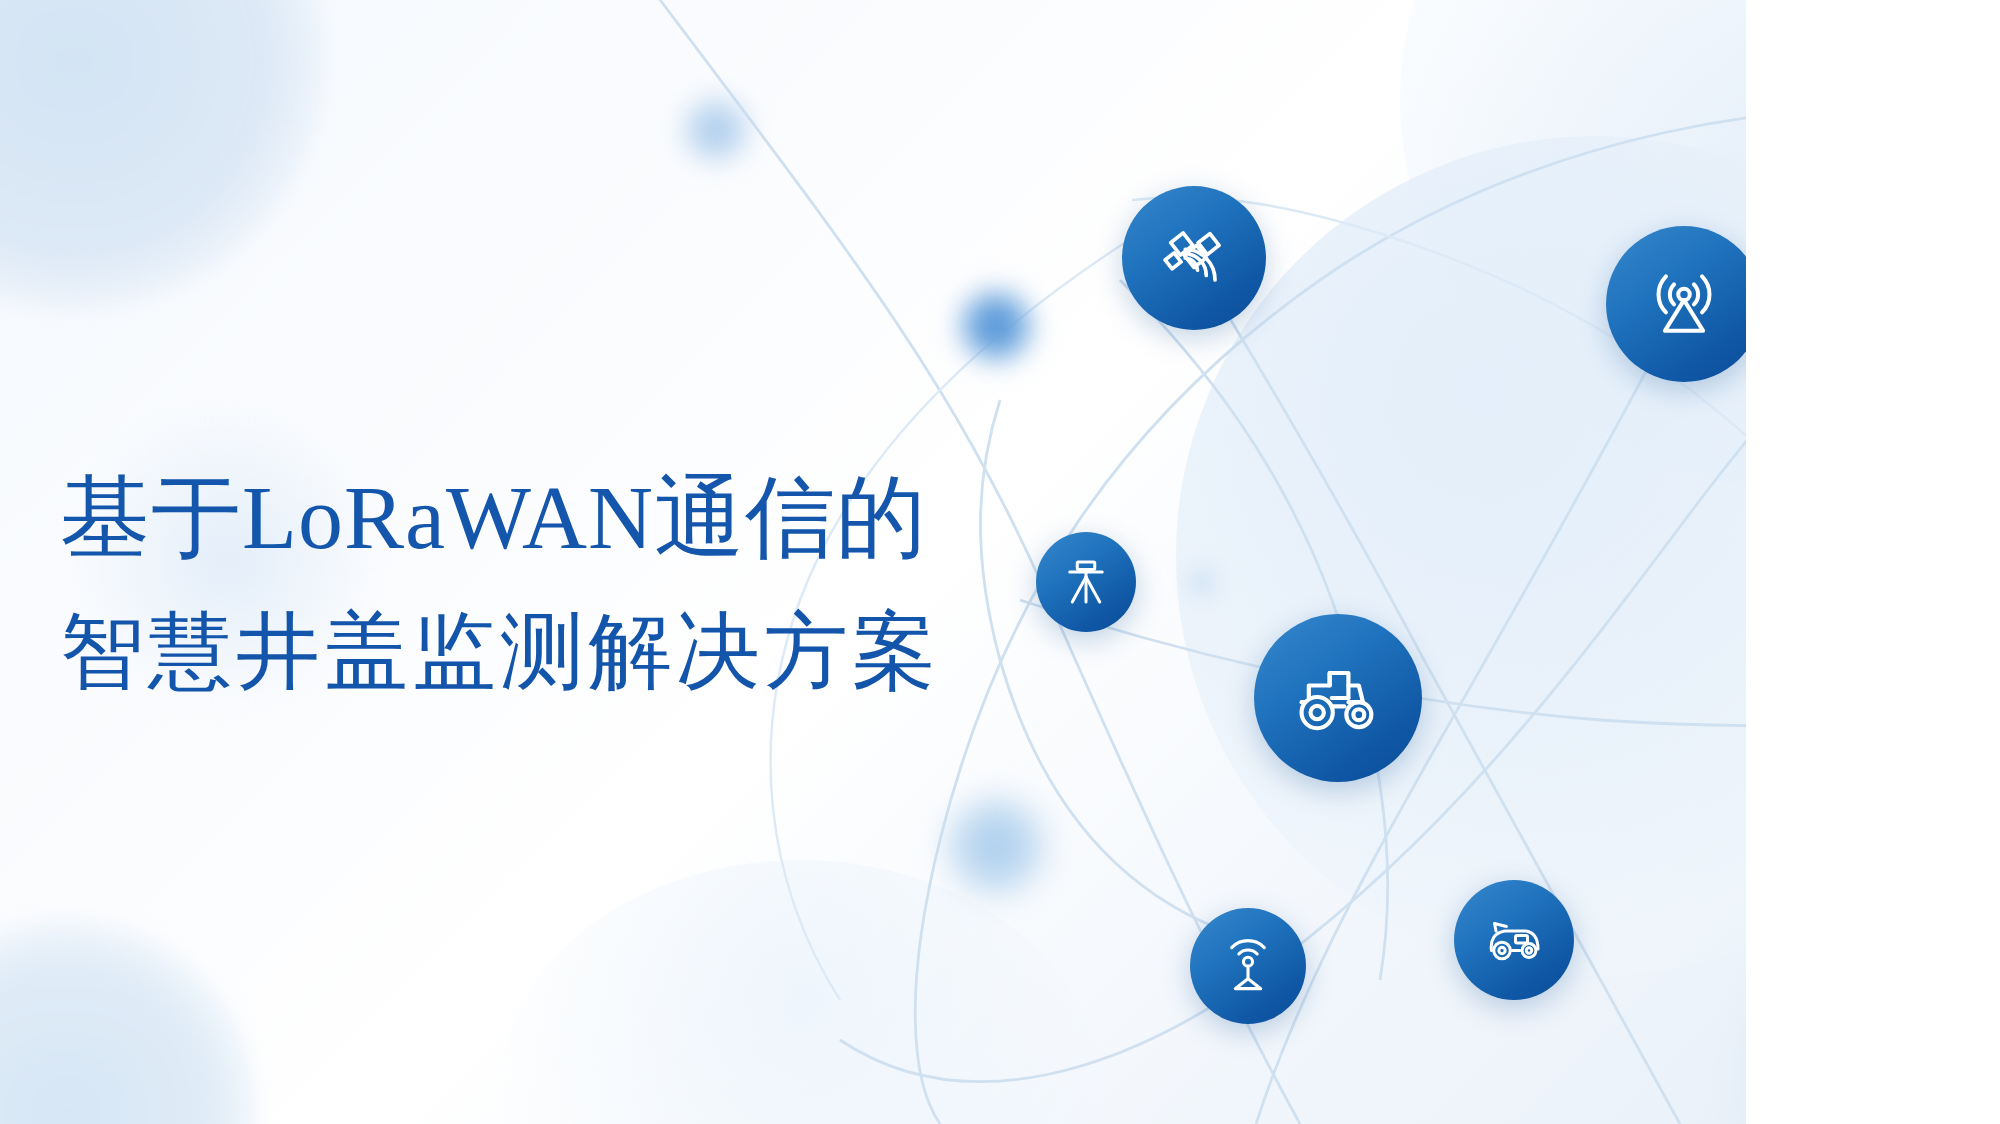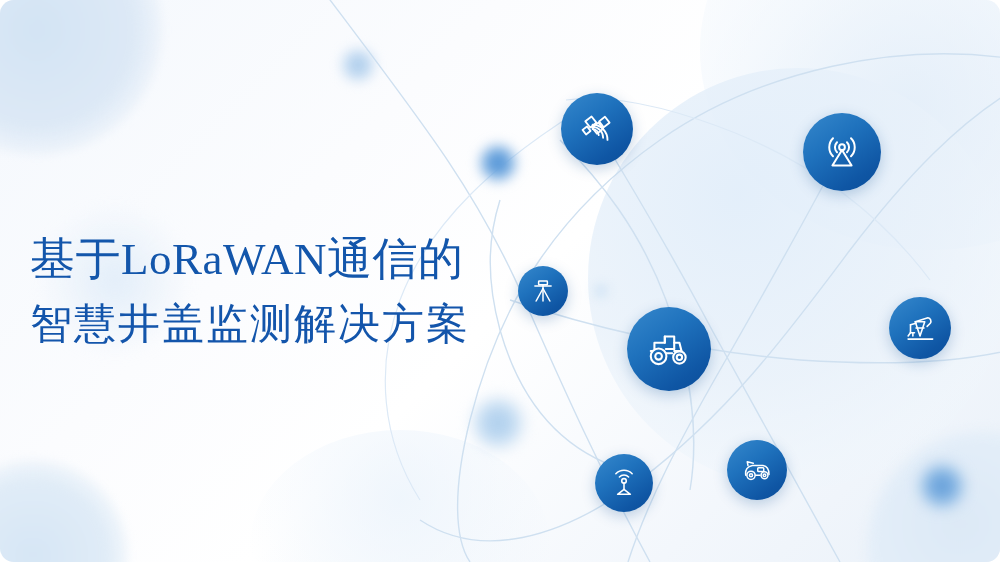--- a/index.html
+++ b/index.html
@@ -3,26 +3,25 @@
 <meta charset="utf-8">
 <title>LoRaWAN Cover Slide</title>
 <style>
   html, body {
     margin: 0;
     padding: 0;
     background: #ffffff;
   }
   .slide {
     position: relative;
-    width: 1000px;
+    width: 873px;
     height: 562px;
     overflow: hidden;
     background: linear-gradient(135deg, #f4f8fd 0%, #fbfcfe 32%, #ffffff 52%, #f3f7fc 78%, #eaf1f9 100%);
     font-family: "Liberation Serif", "DejaVu Serif", serif;
-    border-radius: 14px;
   }
 
   
   .blob {
     position: absolute;
     border-radius: 50%;
     pointer-events: none;
   }
   .blob-tl {
     left: -88px; top: -95px;
@@ -125,21 +124,21 @@
     white-space: nowrap;
     letter-spacing: .5px;
   }
   .title-line-1 {
     font-family: "Liberation Serif", "DejaVu Serif", serif;
     font-size: 45px;
     line-height: 62px;
     font-weight: 400;
   }
   .title-line-2 {
-    font-family: Liberation Mono, monospace;
+    font-family: Liberation Serif, serif;
     font-size: 42px;
     line-height: 74px;
     font-weight: 400;
     color: #1355ab;
     letter-spacing: 2px;
   }
 </style>
 </head>
 <body>
 

